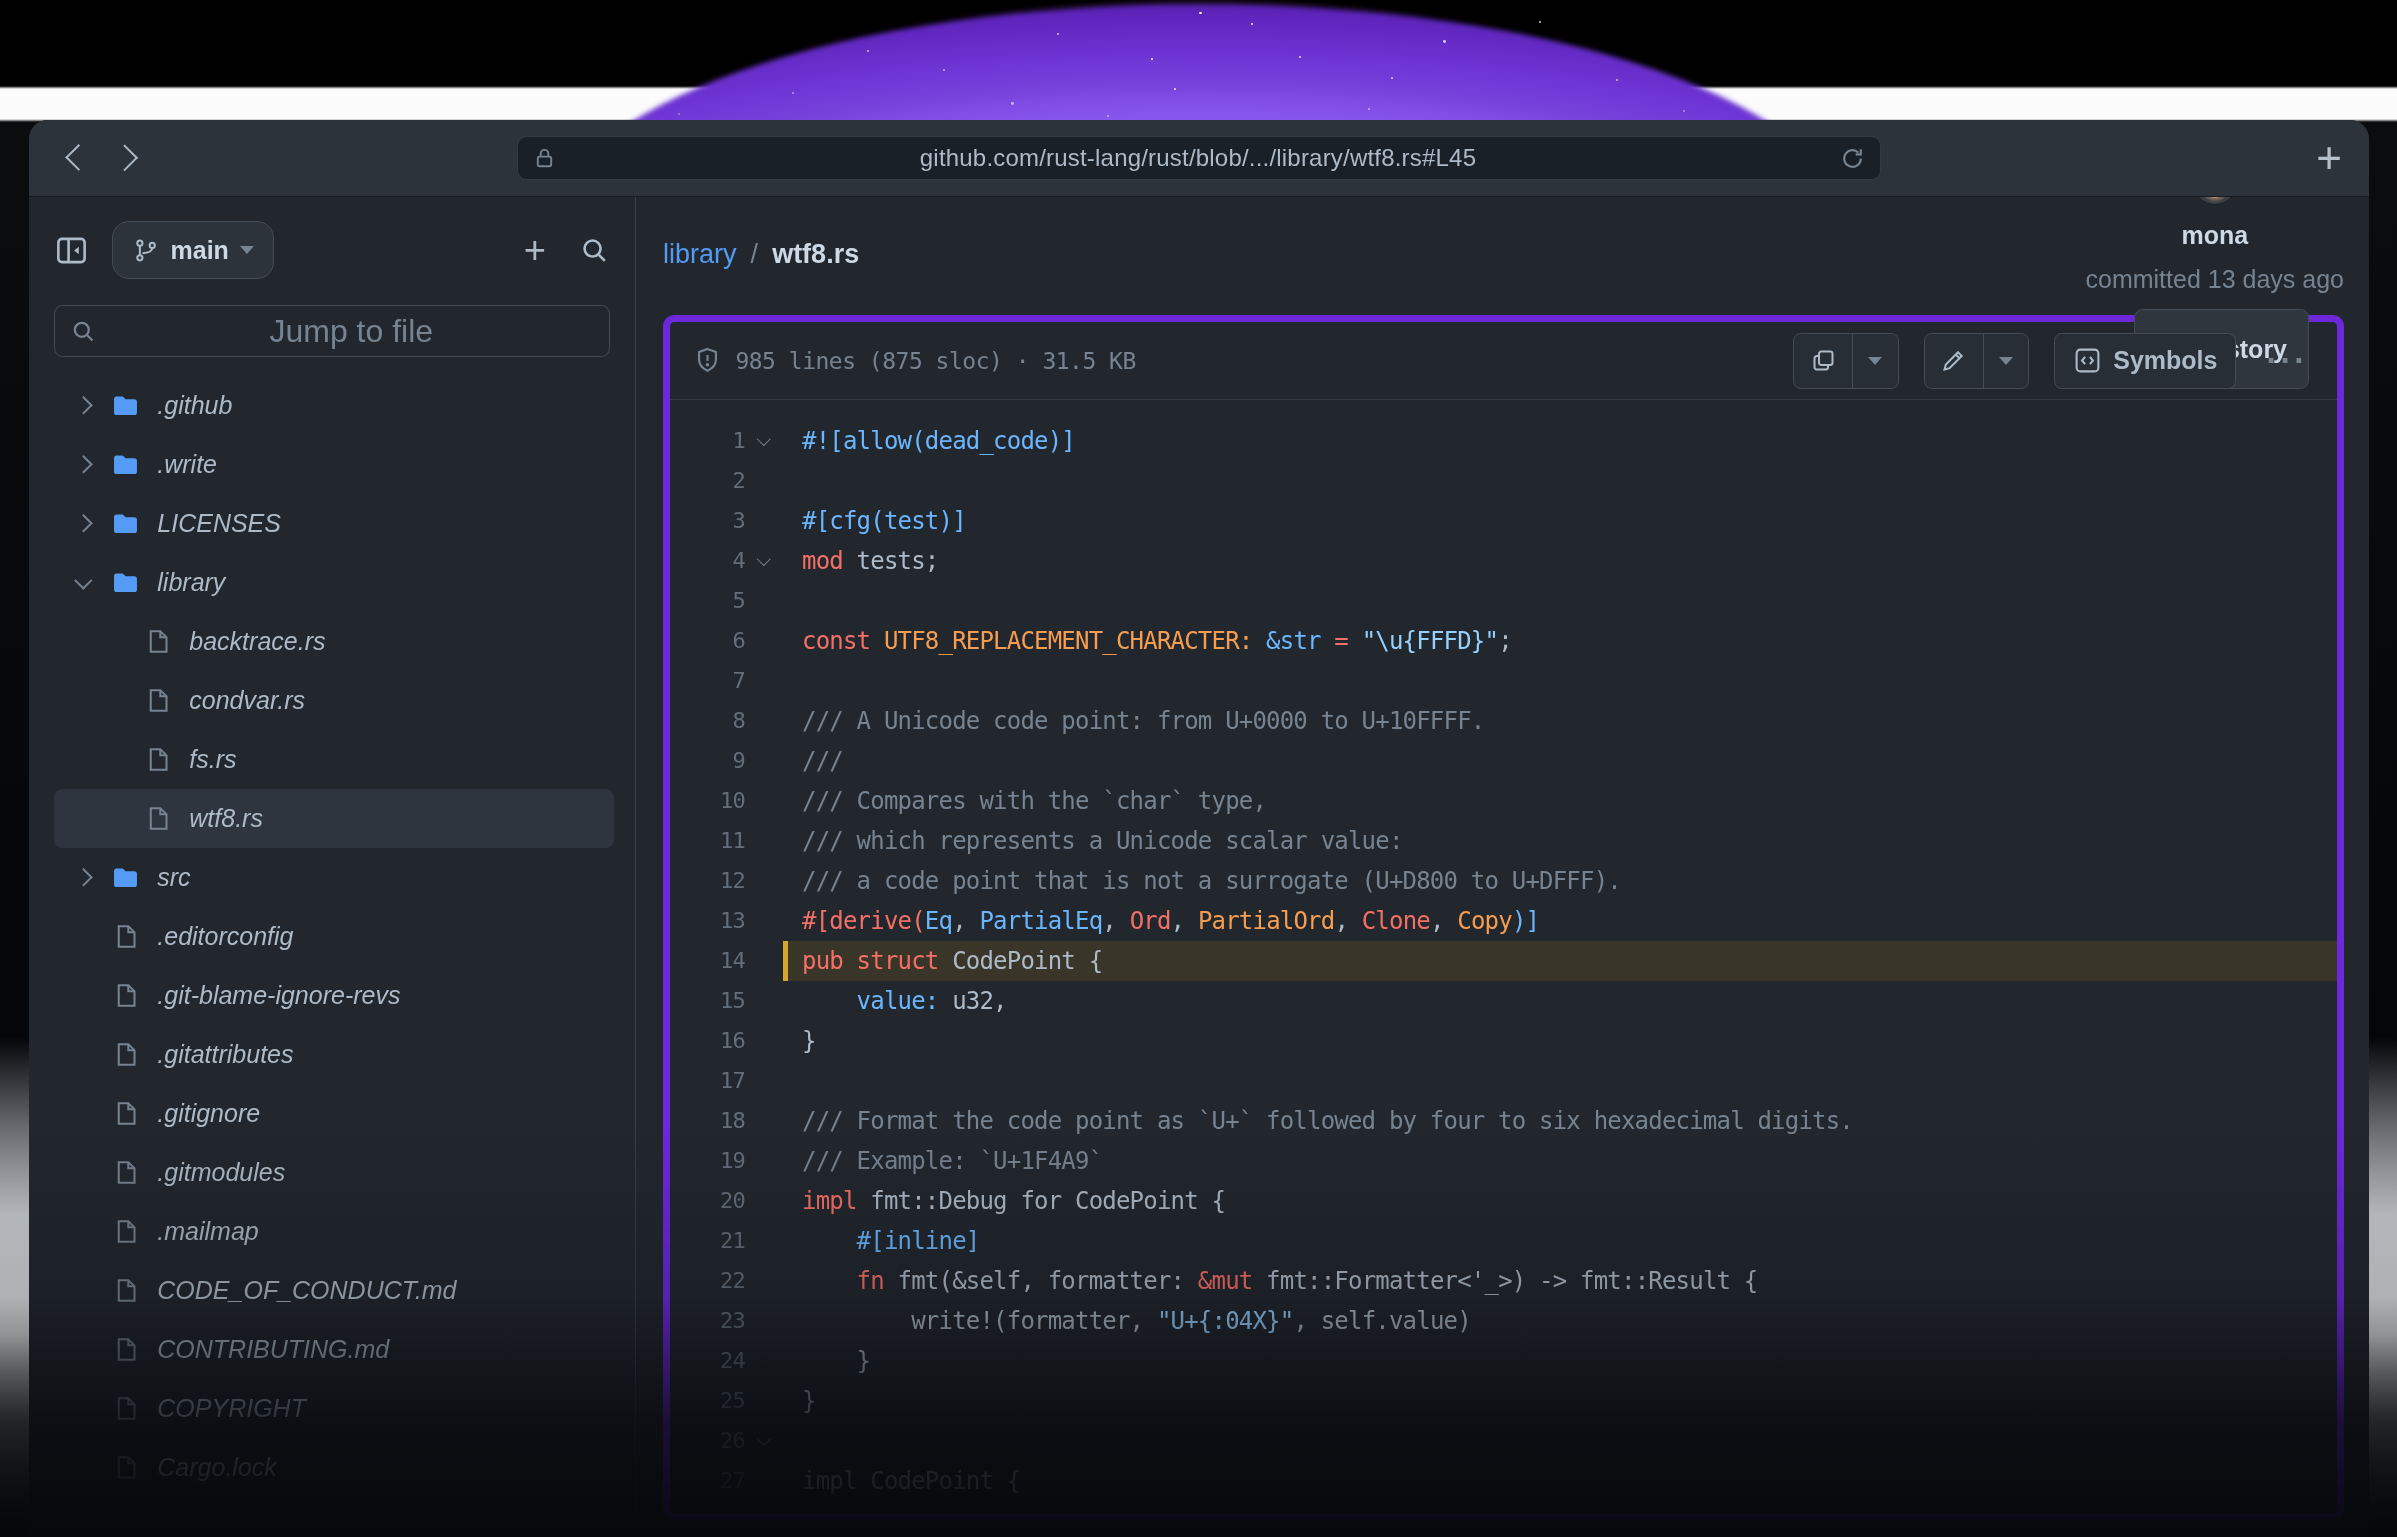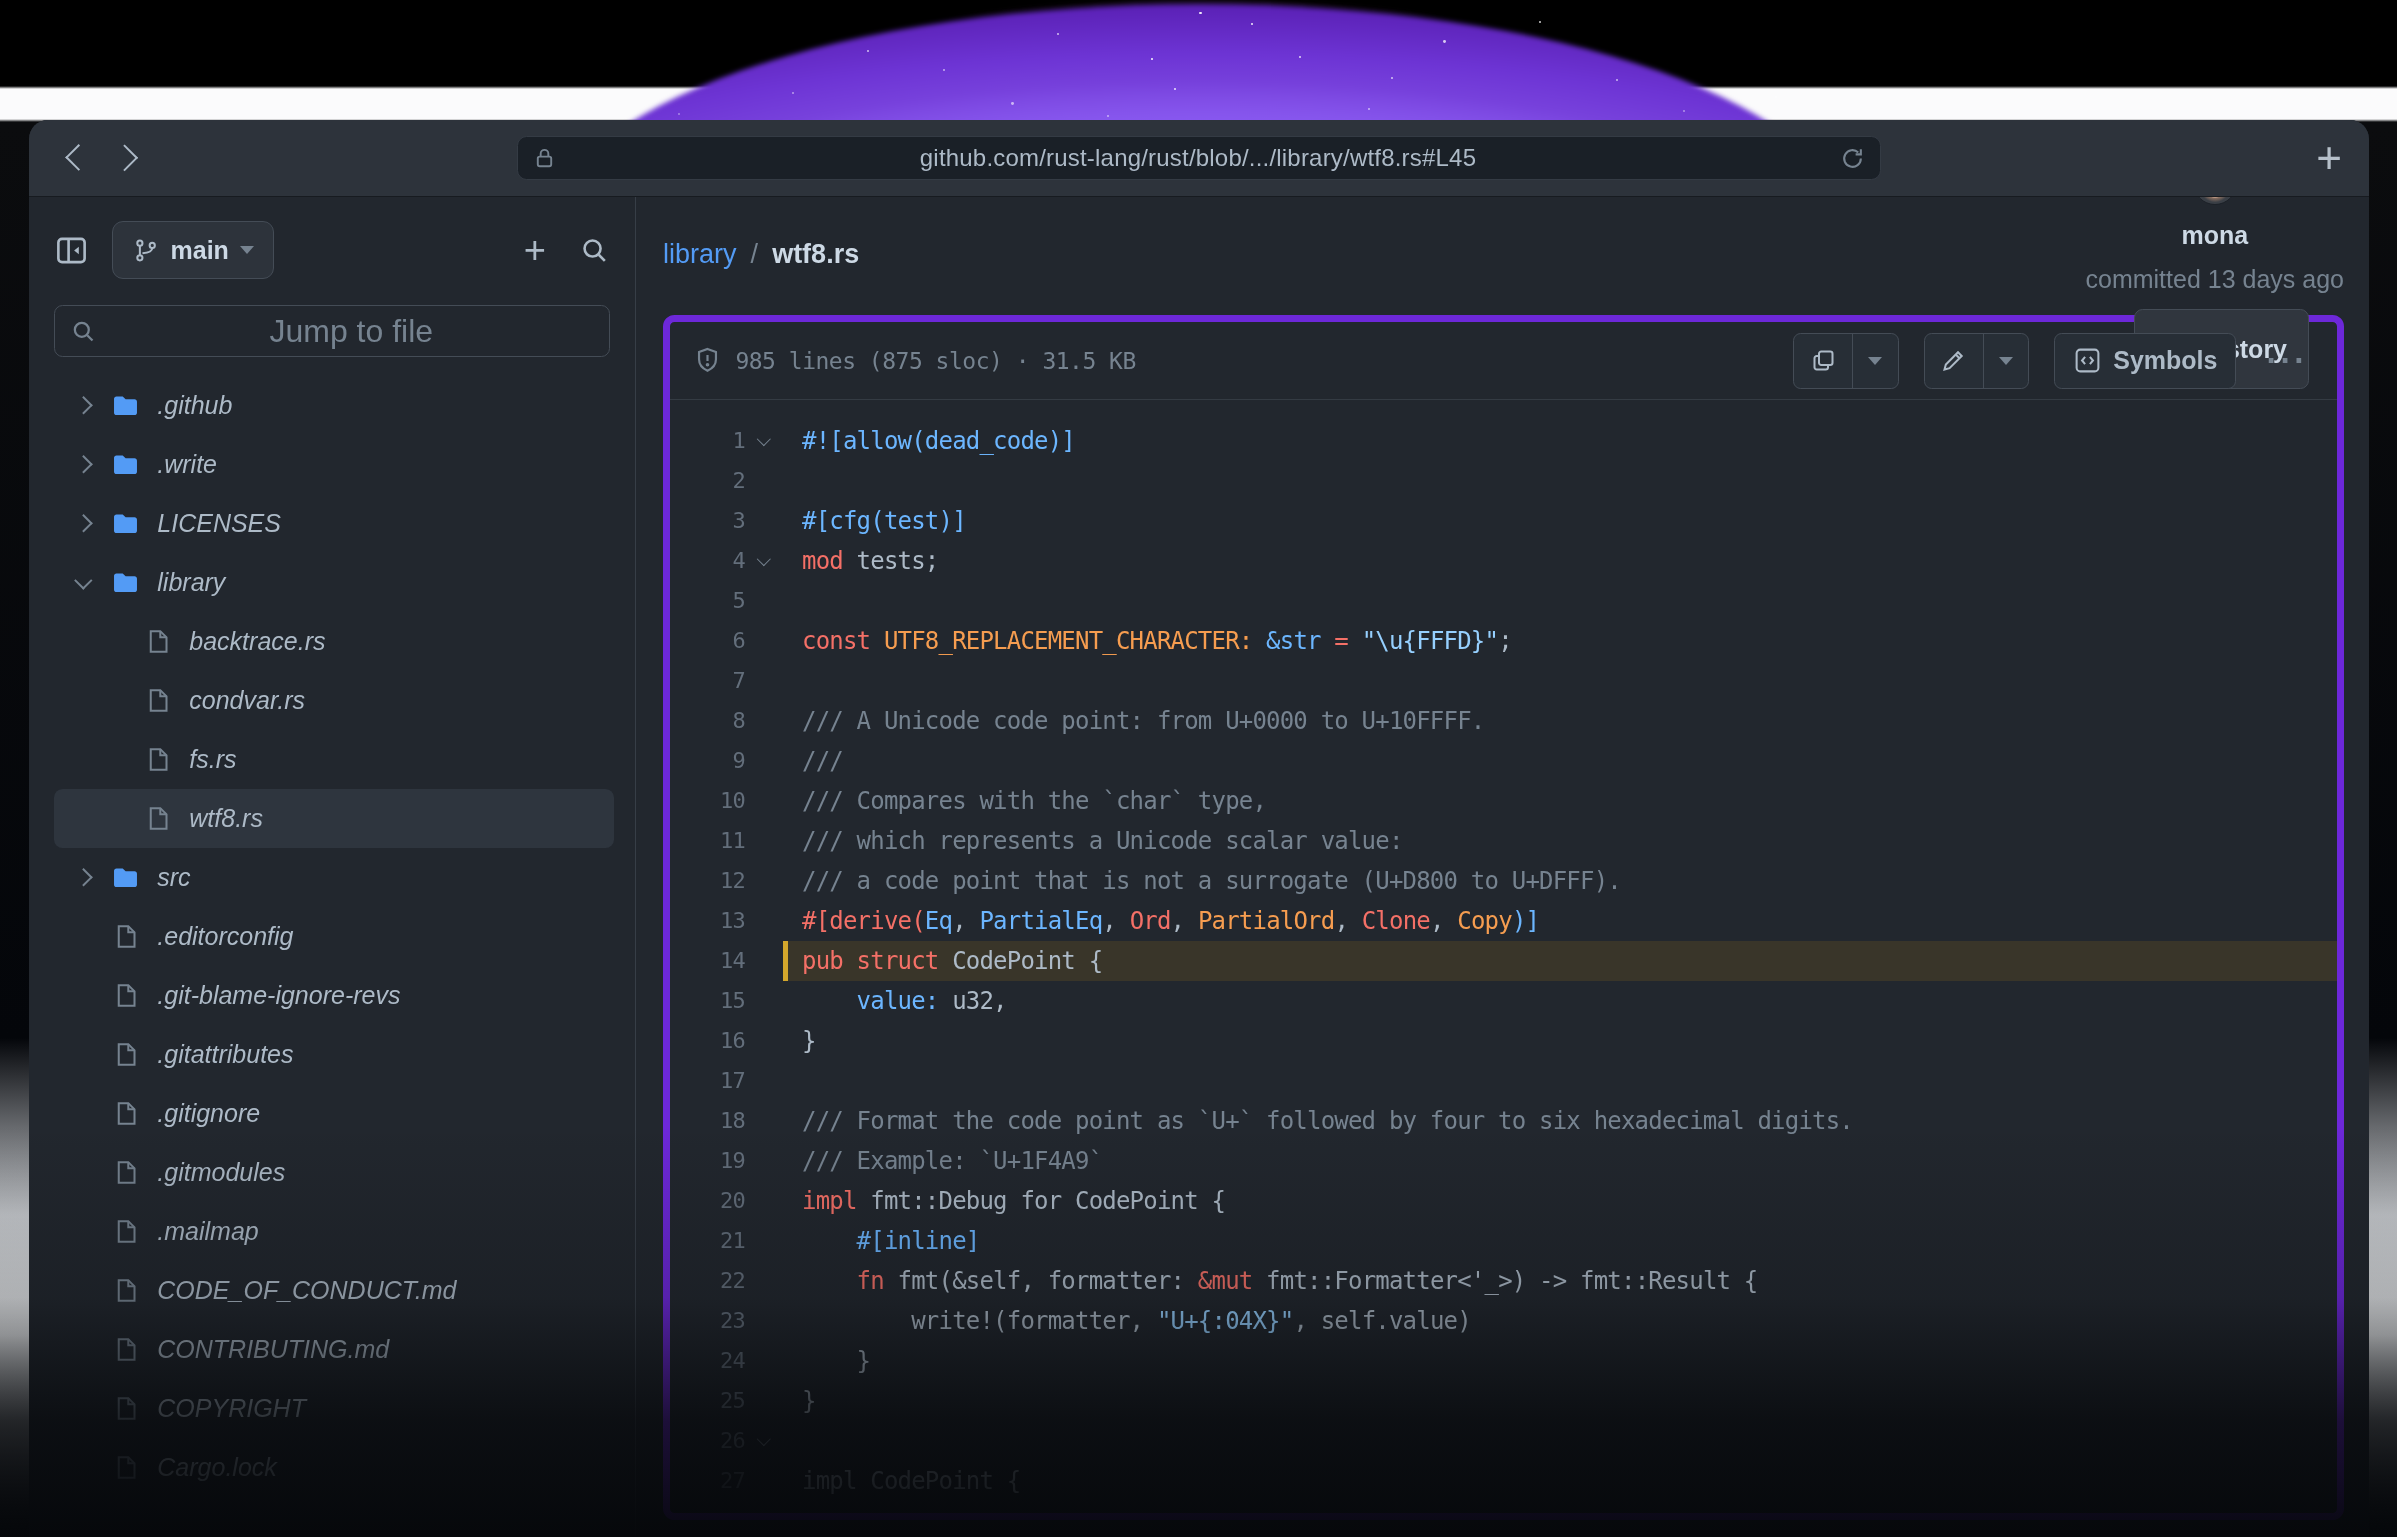--- a/index.html
+++ b/index.html
@@ -38,21 +38,21 @@
     display:flex;align-items:center;box-sizing:border-box;padding:0 15.4px;}
   .addr .url{flex:1;text-align:center;color:#adbac7;font-size:24px;letter-spacing:0.2px;}
   .plus-btn{margin-left:auto;color:#b6c0ca;font-size:44px;font-weight:300;line-height:1;cursor:pointer;}
   .win-body{display:flex;height:1339px;}
   
   .sidebar{width:607px;box-sizing:border-box;border-right:1px solid #373e47;
     padding-top:25px;flex-shrink:0;display:flex;flex-direction:column;}
   .sb-head{margin:0 25px;height:56px;display:flex;align-items:center;}
   .icon-btn{display:flex;align-items:center;justify-content:center;cursor:pointer;}
   .branch-btn{margin-left:23px;height:56px;padding:0 19px;background:#2d333b;border:1px solid #444c56;
-    border-radius:11px;display:flex;align-items:center;gap:11.5px;cursor:pointer;}
+    border-radius:17px;display:flex;align-items:center;gap:11.5px;cursor:pointer;}
   .branch-btn .lbl{color:#cdd9e5;font-size:25px;font-weight:700;}
   .caret{width:0;height:0;border-left:7.7px solid transparent;border-right:7.7px solid transparent;
     border-top:8.6px solid #768390;}
   .sb-head .right{margin-left:auto;display:flex;align-items:center;gap:33px;}
   .sb-plus{color:#adbac7;font-size:38px;font-weight:300;line-height:1;cursor:pointer;}
   .jump{margin:27px 25px 0;height:52px;border:1px solid #444c56;border-radius:8.6px;
     display:flex;align-items:center;padding:0 15.4px;gap:11.5px;box-sizing:border-box;}
   .jump input{background:transparent;border:none;outline:none;color:#adbac7;font-size:32px;
     font-family:inherit;width:100%;text-align:center;}
   .jump input::placeholder{color:#768390;}

